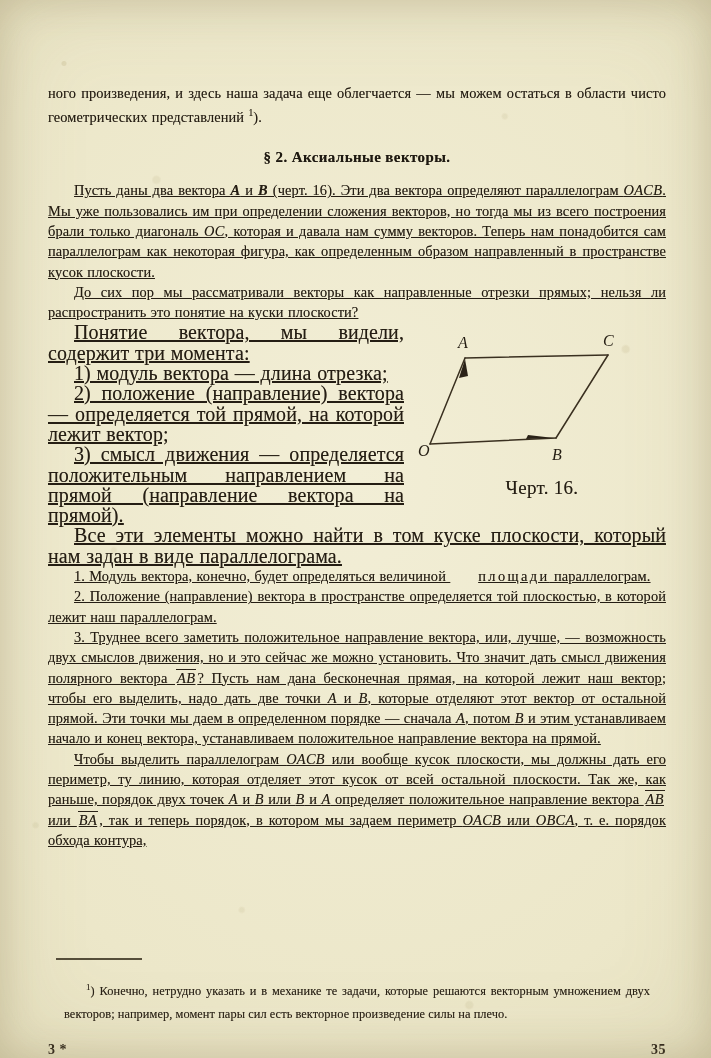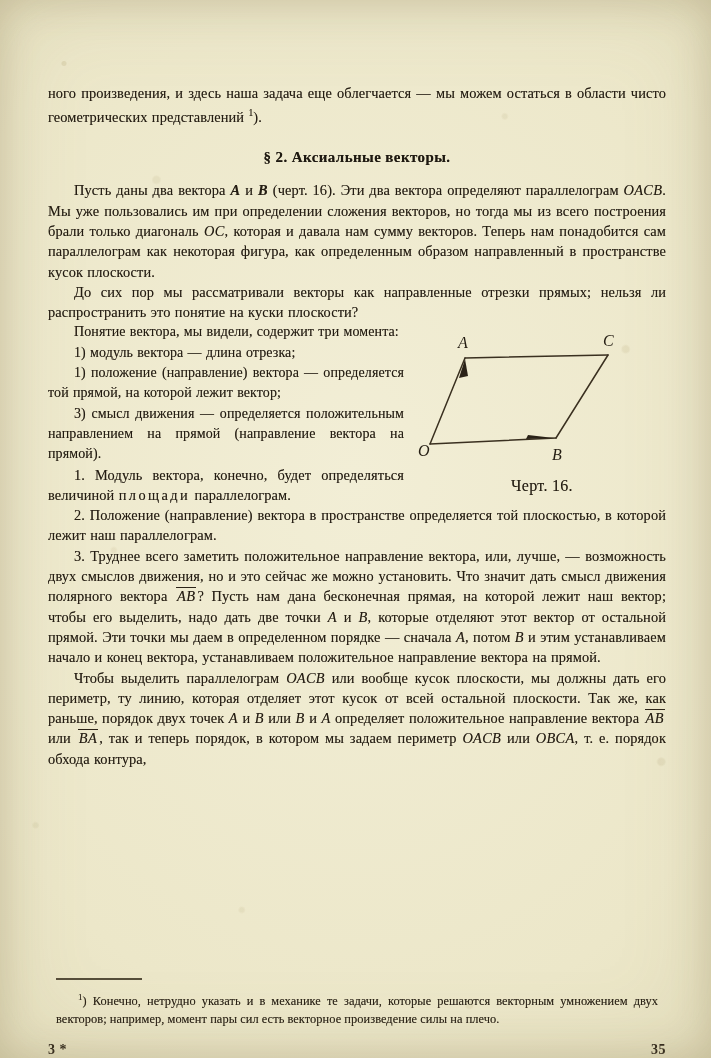--- a/index.html
+++ b/index.html
@@ -57,21 +57,21 @@
     margin: 0;
     text-align: justify;
     text-justify: inter-word;
     font-size: 14.4px;
     line-height: 20.3px;
     letter-spacing: .1px;
     word-spacing: .6px;
     color: #241d13;
     text-shadow: 0 0 .55px rgba(40,30,18,.48);
   }
-  .indent { text-indent: 26px; }
+  .indent { text-indent: 26px; text-decoration: underline; }
   .first-block { padding-top: 83px; }
   .sec-head {
     margin: 22px 0 0 0;
     text-align: center;
     font-weight: bold;
     font-size: 15px;
     letter-spacing: .4px;
     color: #1d1810;
     text-shadow: 0 0 .6px rgba(35,26,15,.55);
   }
@@ -81,29 +81,29 @@
   .figwrap { position: relative; }
   .figure-float {
     float: right;
     width: 248px;
     height: 172px;
     margin: 4px 0 2px 14px;
     shape-outside: inset(0);
   }
   .fig-caption {
     text-align: center;
-    font-size: 16px;
+    font-size: 19px;
     letter-spacing: .3px;
     margin-top: 1px;
     color: #241d13;
     text-shadow: 0 0 .5px rgba(40,30,18,.45);
   }
   .narrow-para {
     text-align: justify;
-    font-size: 14px;
+    font-size: 20px;
     line-height: 20.3px;
   }
   i.mathi {
     font-style: italic;
     font-family: "Liberation Serif", "DejaVu Serif", serif;
     letter-spacing: .3px;
   }
   b.mathb {
     font-style: italic;
     font-weight: bold;
@@ -111,40 +111,41 @@
   }
   .ovl {
     font-style: italic;
     border-top: 1px solid #2a2217;
     padding: 0 1px;
     margin: 6px 1px;
     letter-spacing: .4px;
   }
   .spaced {
     letter-spacing: 2.4px;
+    margin-left: 28px;
   }
 
   
   #footnote-zone {
     position: absolute;
     left: 0;
     bottom: 0;
     width: 618px;
   }
   .fn-rule {
     width: 86px;
     height: 0;
     border-top: 2px solid #3b3221;
     margin: 0 0 7px 8px;
     opacity: .85;
   }
   .fn-text {
-    margin: 8px;
+    margin: 16px;
     font-size: 12.4px;
-    line-height: 18px;
+    line-height: 23px;
     text-align: justify;
     text-indent: 22px;
     letter-spacing: .05px;
     color: #2a2217;
     text-shadow: 0 0 .45px rgba(40,30,18,.42);
   }
   .fn-sup { font-size: 9px; vertical-align: super; }
   .sup-note { font-size: 9.5px; vertical-align: super; }
   #page-footer {
     display: flex;
@@ -195,22 +196,23 @@
           <text x="40" y="22" font-family="'Liberation Serif', serif" font-size="16" font-style="italic" fill="#241d13">A</text>
           <text x="185" y="20" font-family="'Liberation Serif', serif" font-size="16" font-style="italic" fill="#241d13">C</text>
           <text x="0" y="130" font-family="'Liberation Serif', serif" font-size="16" font-style="italic" fill="#241d13">O</text>
           <text x="134" y="134" font-family="'Liberation Serif', serif" font-size="16" font-style="italic" fill="#241d13">B</text>
         </svg>
         <div class="fig-caption">Черт. 16.</div>
       </div>
 
       <p class="para indent narrow-para">Понятие вектора, мы видели, содержит три момента:</p>
       <p class="para indent narrow-para">1) модуль вектора — длина отрезка;</p>
-      <p class="para indent narrow-para">1) положение (направление) вектора — определяется той прямой, на которой лежит вектор;</p>
+      <p class="para indent narrow-para">2) положение (направление) вектора — определяется той прямой, на которой лежит вектор;</p>
       <p class="para indent narrow-para">3) смысл движения — определяется положительным направлением на прямой (направление вектора на прямой).</p>
+      <p class="para indent narrow-para">Все эти элементы можно найти в том куске плоскости, который нам задан в виде параллелограма.</p>
     </div>
 
     <p class="para indent"><span>1. Модуль вектора, конечно, будет определяться величиной </span><span class="spaced">площади</span><span> параллелограм.</span></p>
 
     <p class="para indent">2. Положение (направление) вектора в пространстве определяется той плоскостью, в которой лежит наш параллелограм.</p>
 
     <p class="para indent"><span>3. Труднее всего заметить положительное направление вектора, или, лучше, — возможность двух смыслов движения, но и это сейчас же можно установить. Что значит  дать смысл движения полярного вектора </span><span class="ovl">AB</span><span>? Пусть нам дана бесконечная прямая, на которой лежит наш вектор; чтобы его выделить, надо дать две точки </span><i class="mathi">A</i><span> и </span><i class="mathi">B</i><span>, которые отделяют этот вектор от остальной прямой. Эти точки мы даем в определенном порядке — сначала </span><i class="mathi">A</i><span>, потом </span><i class="mathi">B</i><span> и этим устанавливаем начало и конец вектора, устанавливаем положительное направление вектора на прямой.</span></p>
 
     <p class="para indent"><span>Чтобы выделить параллелограм </span><i class="mathi">OACB</i><span> или вообще кусок плоскости, мы должны дать его периметр, ту линию, которая отделяет этот кусок от всей остальной плоскости. Так же, как раньше, порядок двух точек </span><i class="mathi">A</i><span> и </span><i class="mathi">B</i><span> или </span><i class="mathi">B</i><span> и </span><i class="mathi">A</i><span> определяет положительное направление вектора </span><span class="ovl">AB</span><span> или </span><span class="ovl">BA</span><span>, так и теперь порядок, в котором мы задаем периметр </span><i class="mathi">OACB</i><span> или </span><i class="mathi">OBCA</i><span>, т. е. порядок обхода контура,</span></p>
 

